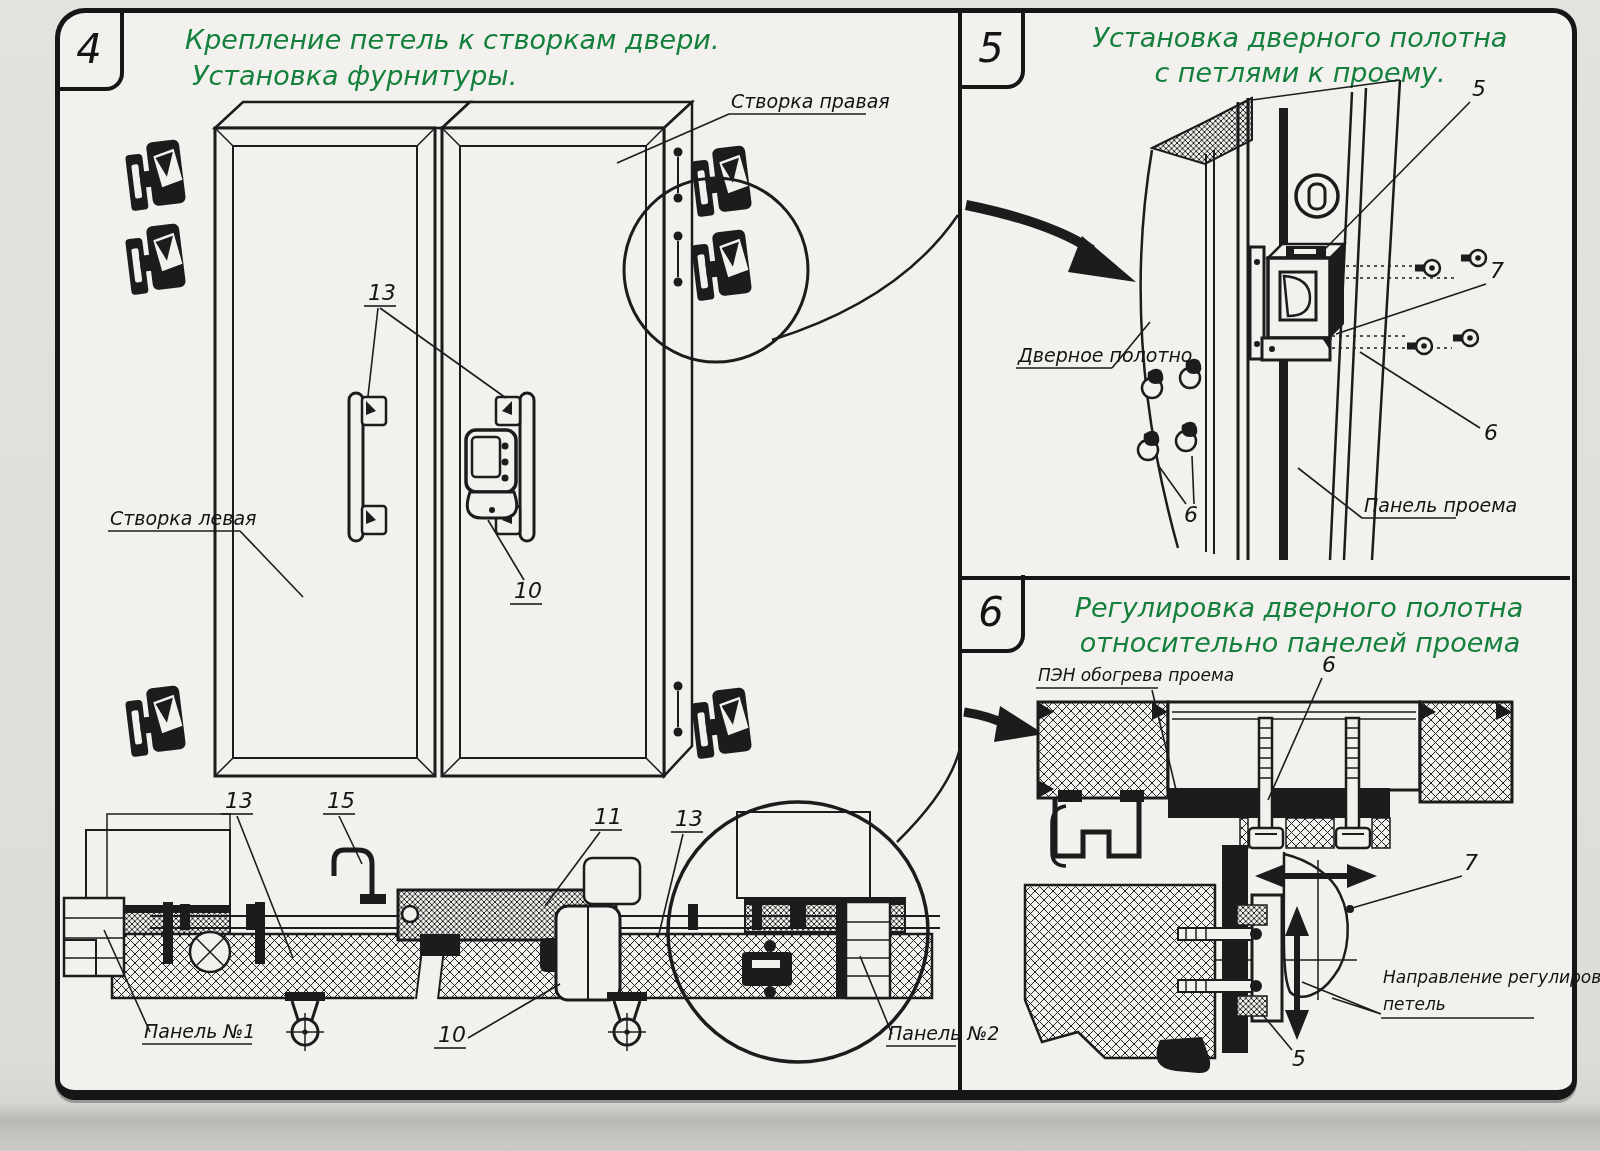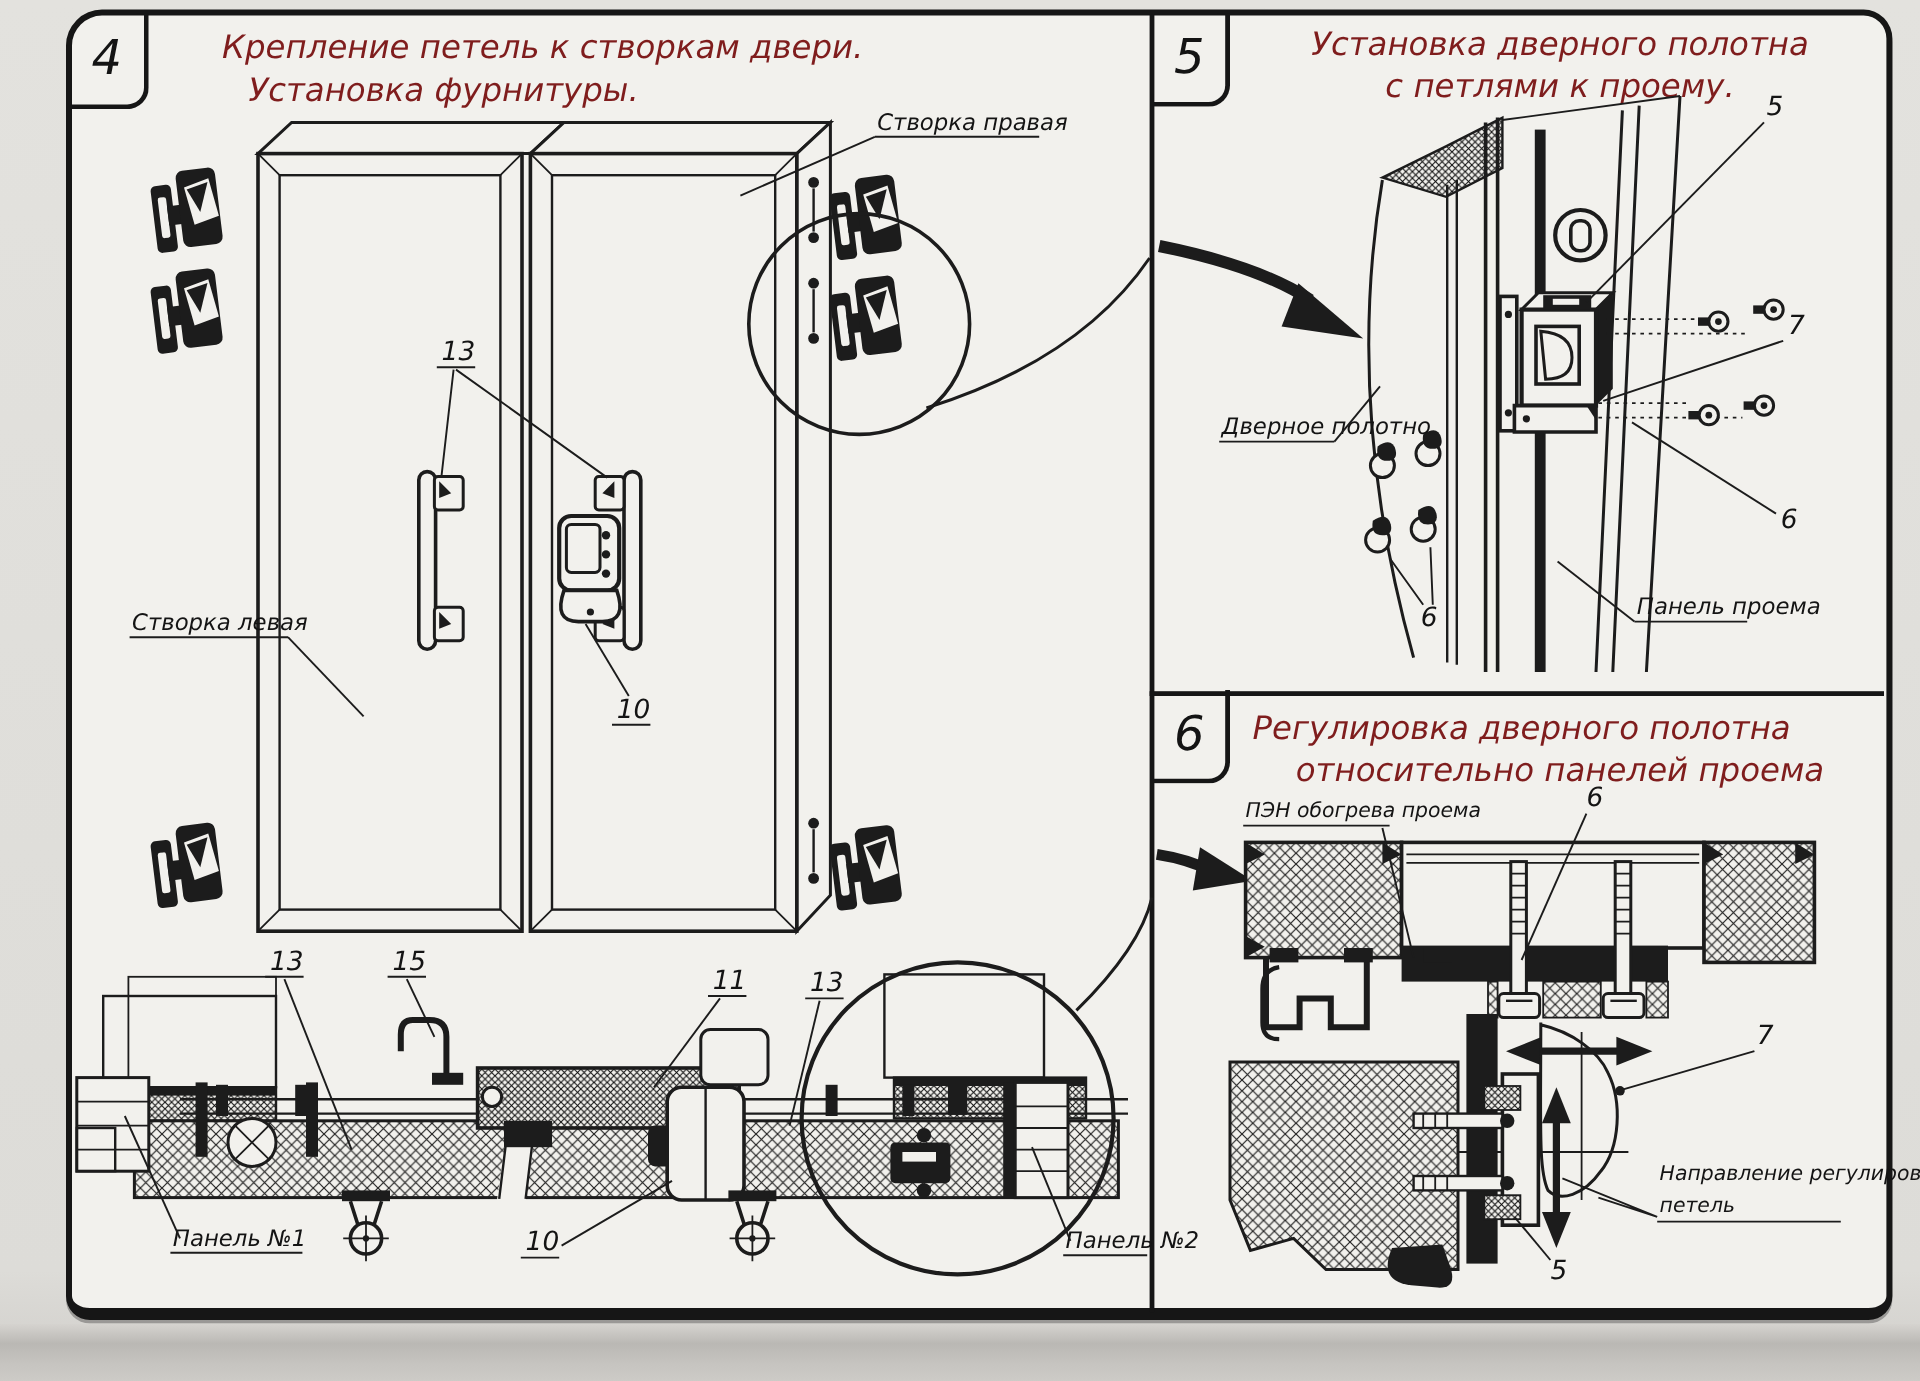--- a/index.html
+++ b/index.html
@@ -23,21 +23,21 @@
   }
   .bleed{position:absolute;background:#8f978f;opacity:.07;filter:blur(4px);border-radius:10px;}
   .divider{position:absolute;background:#161616;}
   .numbox{
     position:absolute;box-sizing:border-box;
     border-right:4px solid #161616;border-bottom:4px solid #161616;
     border-radius:0 0 18px 0;
     display:flex;align-items:center;justify-content:center;
     font:italic 40px "DejaVu Sans",sans-serif;color:#141414;
   }
-  .title{position:absolute;font:italic 27px "DejaVu Sans",sans-serif;color:#7f1d1d;white-space:nowrap;}
+  .title{position:absolute;font:italic 27px "DejaVu Sans",sans-serif;color:#15803d;white-space:nowrap;}
   .tcenter{text-align:center;}
   svg.art{position:absolute;left:0;top:0;pointer-events:none;}
   .s15{stroke:#1c1c1c;stroke-width:1.5;fill:none}
   .s2{stroke:#1c1c1c;stroke-width:2;fill:none}
   .s25{stroke:#1c1c1c;stroke-width:2.5;fill:none}
   .s3{stroke:#1c1c1c;stroke-width:3;fill:none}
   .s35{stroke:#1c1c1c;stroke-width:3.5;fill:none}
   .s5{stroke:#1c1c1c;stroke-width:5;fill:none}
   .ink{fill:#1c1c1c;stroke:none}
   .pap{fill:#f2f1ed}
@@ -65,24 +65,24 @@
   <span>4</span>
 </div>
 <div class="numbox" style="left:961px;top:11px;width:64px;height:78px;">
   <span>5</span>
 </div>
 <div class="numbox" style="left:961px;top:575px;width:64px;height:78px;">
   <span>6</span>
 </div>
 
 <div class="title" style="left:185px;top:24px;">Крепление петель к створкам двери.</div>
-<div class="title" style="left:207px;top:60px;">Установка фурнитуры.</div>
+<div class="title" style="left:192px;top:60px;">Установка фурнитуры.</div>
 <div class="title tcenter" style="left:1040px;top:22px;width:520px;">Установка дверного полотна</div>
 <div class="title tcenter" style="left:1040px;top:57px;width:520px;text-align:center;">с петлями к проему.</div>
-<div class="title tcenter" style="left:1008px;top:592px;width:520px;">Регулировка дверного полотна</div>
+<div class="title tcenter" style="left:1039px;top:592px;width:520px;">Регулировка дверного полотна</div>
 <div class="title tcenter" style="left:1040px;top:627px;width:520px;">относительно панелей проема</div>
 
 <svg class="art" width="1600" height="1151" viewBox="0 0 1600 1151">
   <defs>
     <pattern id="brick" width="56" height="28" patternUnits="userSpaceOnUse">
       <rect width="56" height="28" fill="#f2f1ed"></rect>
       <path d="M0 1H56 M0 14H56 M0 27H56 M14 1V14 M42 1V14 M28 14V27" stroke="#2a2a2a" stroke-width="1.4" fill="none"></path>
     </pattern>
     <pattern id="hx" width="9" height="9" patternUnits="userSpaceOnUse">
       <rect width="9" height="9" fill="#f2f1ed"></rect>

